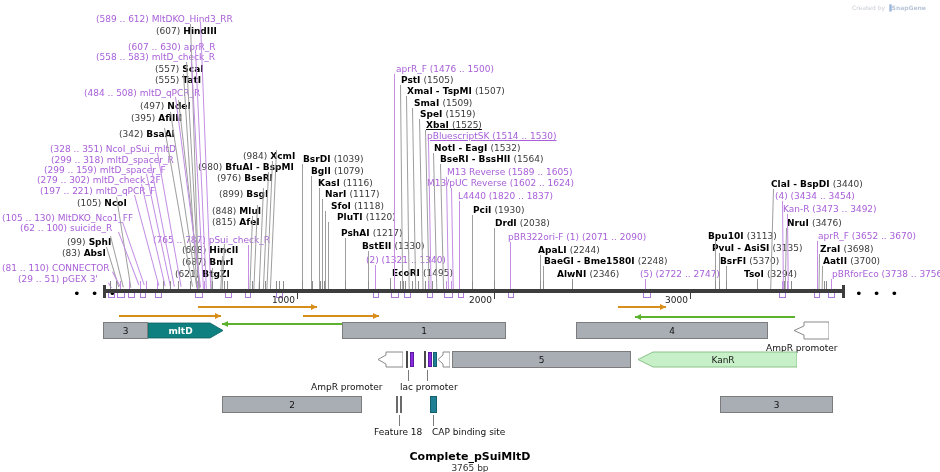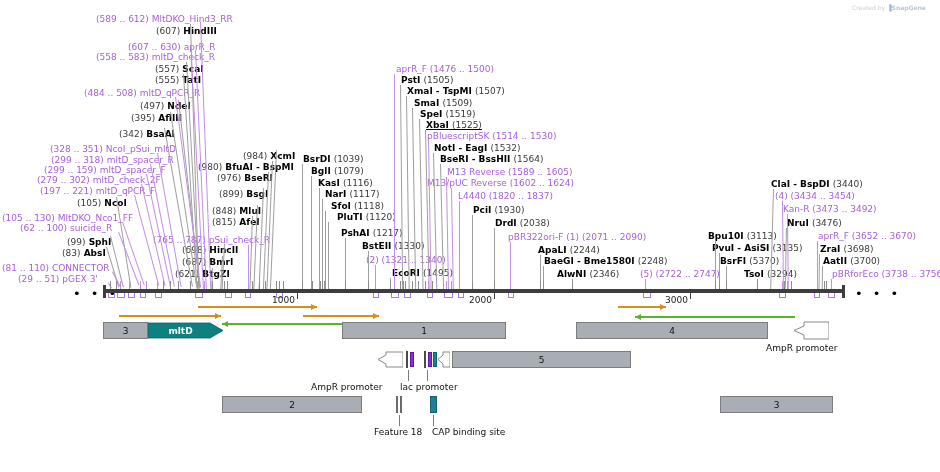--- a/index.html
+++ b/index.html
@@ -229,21 +229,21 @@
   <div class="prm lbl" style="left:44px;  top:166px;">(299 .. 159)  mltD_spacer_F</div>
   <div class="prm lbl" style="left:37px;  top:176px;">(279 .. 302)  mltD_check_2F</div>
   <div class="prm lbl" style="left:40px;  top:187px;">(197 .. 221)  mltD_qPCR_F</div>
   <div class="prm lbl" style="left:2px;   top:214px;">(105 .. 130)  MltDKO_Nco1_FF</div>
   <div class="prm lbl" style="left:20px;  top:224px;">(62 .. 100)  suicide_R</div>
   <div class="prm lbl" style="left:2px;   top:264px;">(81 .. 110)  CONNECTOR</div>
   <div class="prm lbl" style="left:18px;  top:275px;">(29 .. 51)  pGEX 3'</div>
   <div class="prm lbl" style="left:153px; top:236px;">(765 .. 787)  pSui_check_R</div>
   <div class="prm lbl" style="left:366px; top:256px;">(2)  (1321 .. 1340)</div>
   <div class="prm lbl" style="left:396px; top:65px;">aprR_F  (1476 .. 1500)</div>
-  <div class="prm lbl" style="left:427px; top:132px;">pBluescriptSK  (1514 .. 1530)</div>
+  <div class="prm lbl" style="left:427px; top:132px;text-decoration:underline;">pBluescriptSK  (1514 .. 1530)</div>
   <div class="prm lbl" style="left:447px; top:168px;">M13 Reverse  (1589 .. 1605)</div>
   <div class="prm lbl" style="left:427px; top:179px;">M13/pUC Reverse  (1602 .. 1624)</div>
   <div class="prm lbl" style="left:458px; top:192px;">L4440  (1820 .. 1837)</div>
   <div class="prm lbl" style="left:508px; top:233px;">pBR322ori-F (1)  (2071 .. 2090)</div>
   <div class="prm lbl" style="left:640px; top:270px;">(5)  (2722 .. 2747)</div>
   <div class="prm lbl" style="left:775px; top:192px;">(4)  (3434 .. 3454)</div>
   <div class="prm lbl" style="left:783px; top:205px;">Kan-R  (3473 .. 3492)</div>
   <div class="prm lbl" style="left:818px; top:232px;">aprR_F  (3652 .. 3670)</div>
   <div class="prm lbl" style="left:832px; top:270px;">pBRforEco  (3738 .. 3756)</div>
 
@@ -495,20 +495,28 @@
     </svg>
   </div>
   <div class="ftline" style="left:427px; top:370px; height:11px;"></div>
   <div class="ftlabel" style="left:400px; top:382px;">lac promoter</div>
 
   <div class="feat" style="left:452px; top:351px; width:179px;">
     <div class="featbox">
         <span>5</span>
       </div>
   </div>
+  <div class="feat" style="left:637px; top:350px; width:160px; height:19px;">
+    <div class="featarrow">
+      <svg class="poly" viewBox="0 0 160 19" preserveAspectRatio="none">
+        <polygon points="160,2 16,2 16,2 1,9.5 16,17 160,17" fill="#c8f0c8" stroke="#7fbb7f" stroke-width="0.9"></polygon>
+      </svg>
+      <div class="txt" style="color:#1a1a1a; padding-left:12px;">KanR</div>
+    </div>
+  </div>
 
   <div class="feat" style="left:222px; top:396px; width:140px;">
     <div class="featbox">
         <span>2</span>
       </div>
   </div>
   <div style="position:absolute; left:396px; top:396px; width:2px; height:17px; background:#6a6a6a;"></div>
   <div style="position:absolute; left:400px; top:396px; width:2px; height:17px; background:#6a6a6a;"></div>
   <div class="ftline" style="left:399px; top:415px; height:11px;"></div>
   <div class="ftlabel" style="left:374px; top:427px;">Feature 18</div>
@@ -516,14 +524,16 @@
   <div style="position:absolute; left:430px; top:396px; width:7px; height:17px; background:#1f7f93; border:1px solid #14606f;"></div>
   <div class="ftline" style="left:433px; top:415px; height:11px;"></div>
   <div class="ftlabel" style="left:432px; top:427px;">CAP binding site</div>
 
   <div class="feat" style="left:720px; top:396px; width:113px;">
     <div class="featbox">
         <span>3</span>
       </div>
   </div>
 
+  <div class="title" style="top:450px;">Complete_pSuiMltD</div>
+  <div class="subtitle" style="top:463px;">3765 bp</div>
 
 </div>
 
 </body></html>

